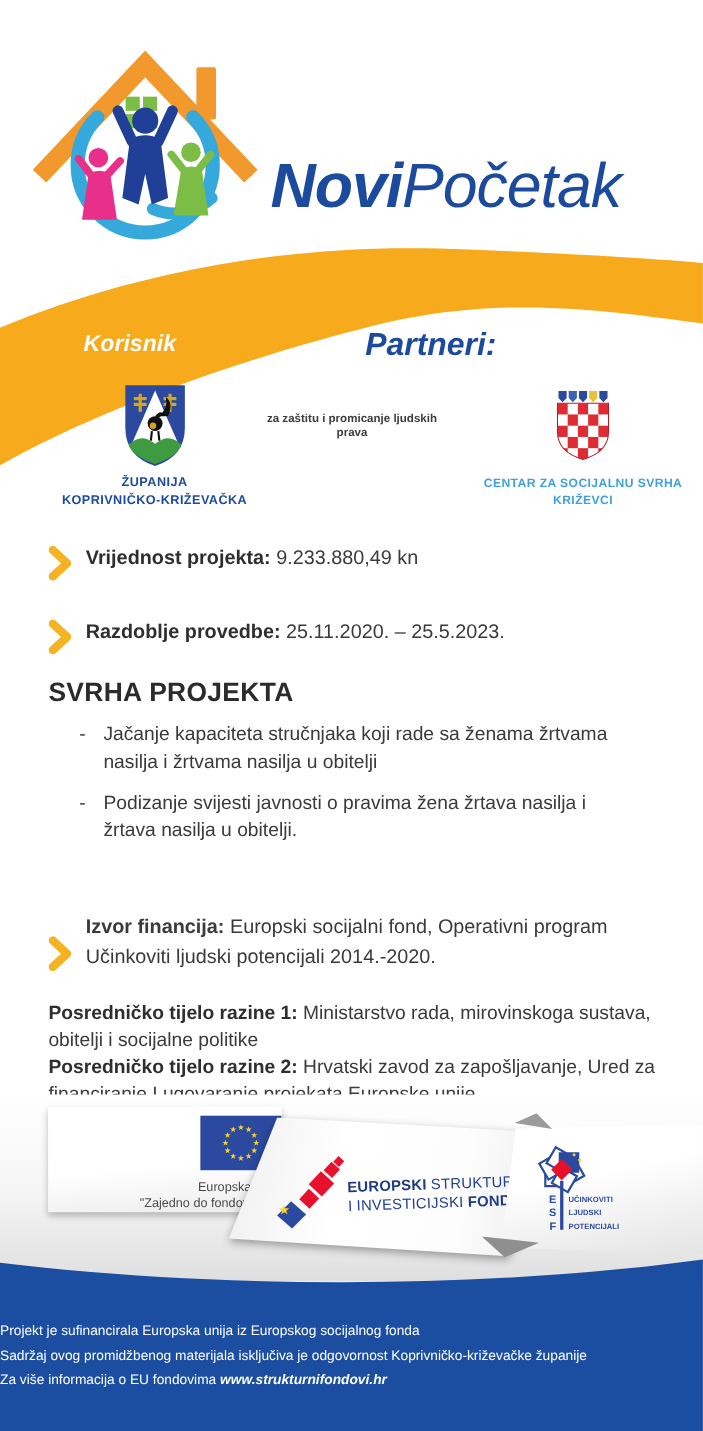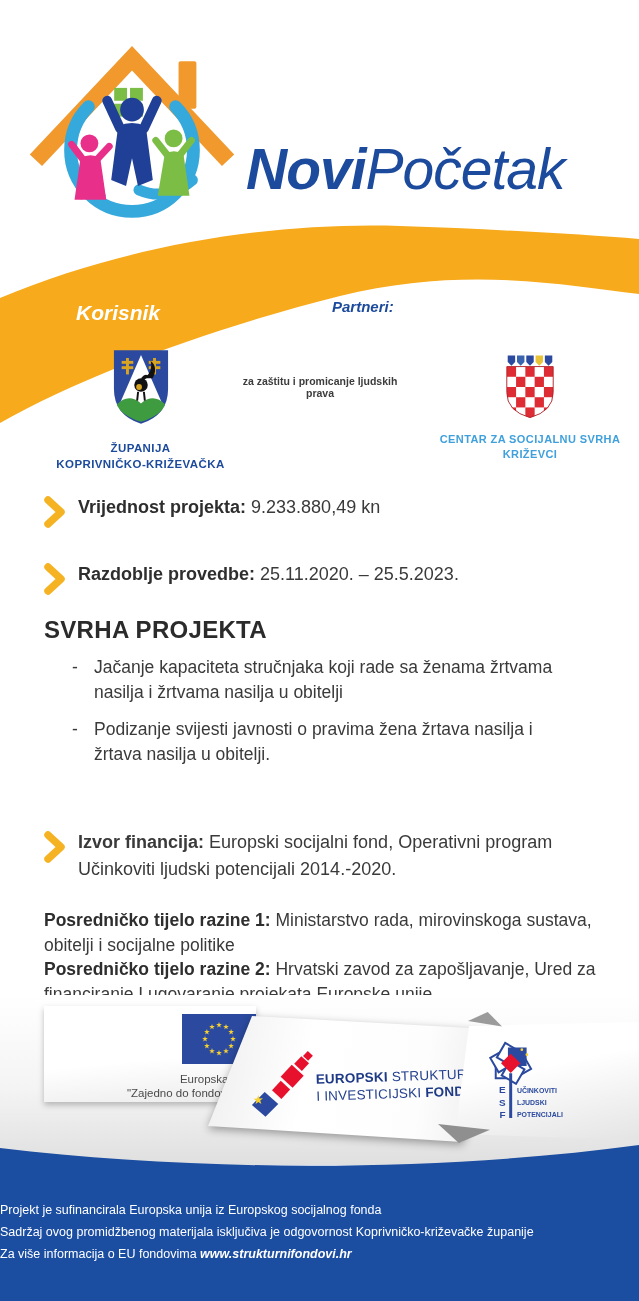--- a/index.html
+++ b/index.html
@@ -10,26 +10,26 @@
   .house-logo{position:absolute;left:28px;top:30px;width:208px;height:196px;}
   .wordmark{position:absolute;left:246px;top:136px;font-style:italic;font-size:57px;
             letter-spacing:-1px;color:#1C4A9C;white-space:nowrap;}
   .wordmark .w-bold{font-weight:800;}
   .wordmark .w-light{font-weight:400;}
 
   
   .swoosh{position:absolute;left:0;top:210px;width:639px;height:230px;}
   .korisnik{position:absolute;left:76px;top:301px;font-size:21px;font-weight:700;
             font-style:italic;color:#ffffff;}
-  .partneri{position:absolute;left:332px;top:298px;font-size:15px;font-weight:700;
+  .partneri{position:absolute;left:332px;top:298px;font-size:29px;font-weight:700;
             font-style:italic;color:#1C4A9C;text-align:center;}
 
   
   .lg-zupanija{position:absolute;left:48px;top:348px;width:185px;text-align:center;}
-  .lg-zupanija .cap{margin-top:10px;font-size:11.5px;font-weight:700;color:#1C4A9C;
+  .lg-zupanija .cap{margin-top:0;font-size:11.5px;font-weight:700;color:#1C4A9C;
                     letter-spacing:.4px;line-height:16px;}
   .lg-hera{position:absolute;left:230px;top:372px;width:180px;text-align:center;}
   .hera-row{display:flex;align-items:center;justify-content:center;gap:4px;}
   .hera-name{font-size:33px;font-weight:800;color:#EE7523;letter-spacing:1px;}
   .hera-tag{margin-top:3px;font-size:10.5px;font-weight:700;color:#3c3c3c;}
   .lg-czss{position:absolute;left:425px;top:352px;width:210px;text-align:center;}
   .lg-czss .cap{margin-top:6px;font-size:11px;font-weight:700;color:#3FA0DC;
                 letter-spacing:.4px;line-height:15px;}
 
   
@@ -214,21 +214,21 @@
     </svg>
     <div class="fact-line"><b>Razdoblje provedbe:</b><span> 25.11.2020. – 25.5.2023.</span></div>
   </div>
 
   <div class="svrha-title">SVRHA PROJEKTA</div>
   <ul class="dash-list">
     <li>Jačanje kapaciteta stručnjaka koji rade sa ženama žrtvama nasilja i žrtvama nasilja u obitelji</li>
     <li>Podizanje svijesti javnosti o pravima žena žrtava nasilja i žrtava nasilja u obitelji.</li>
   </ul>
 
-  <div class="chevrow" style="top:829px;">
+  <div class="chevrow" style="top:829px;align-items:flex-end;">
     <svg class="chev" width="22" height="32" viewBox="0 0 22 32">
       <path d="M4,4 L17,16 L4,28" fill="none" stroke="#F5B324" stroke-width="7.5" stroke-linecap="round" stroke-linejoin="round"></path>
     </svg>
     <div class="izvor-text"><b>Izvor financija:</b><span> Europski socijalni fond, Operativni program Učinkoviti ljudski potencijali 2014.-2020.</span></div>
   </div>
 
   <div class="tijela">
     <b>Posredničko tijelo razine 1:</b><span> Ministarstvo rada, mirovinskoga sustava, obitelji i socijalne politike</span><br>
     <b>Posredničko tijelo razine 2:</b><span> Hrvatski zavod za zapošljavanje, Ured za financiranje I ugovaranje projekata Europske unije</span>
   </div>

